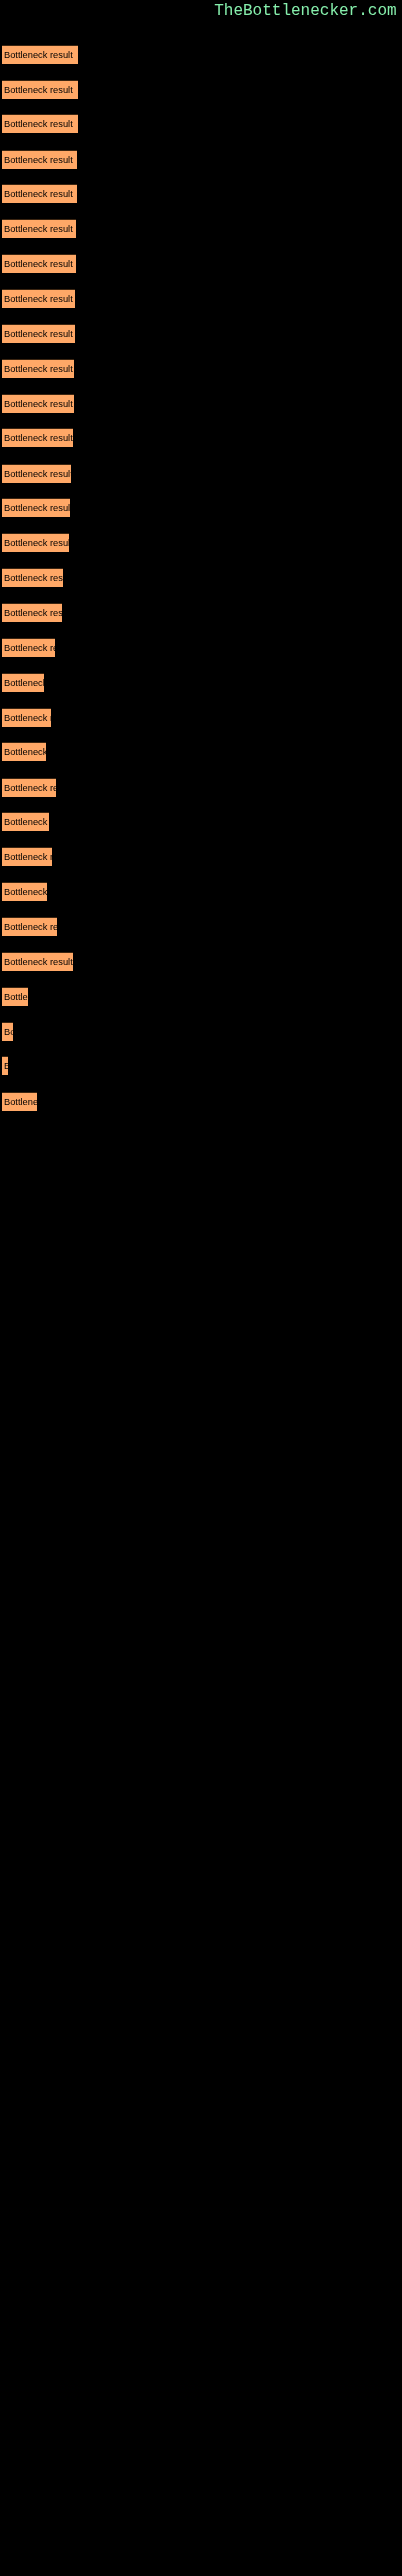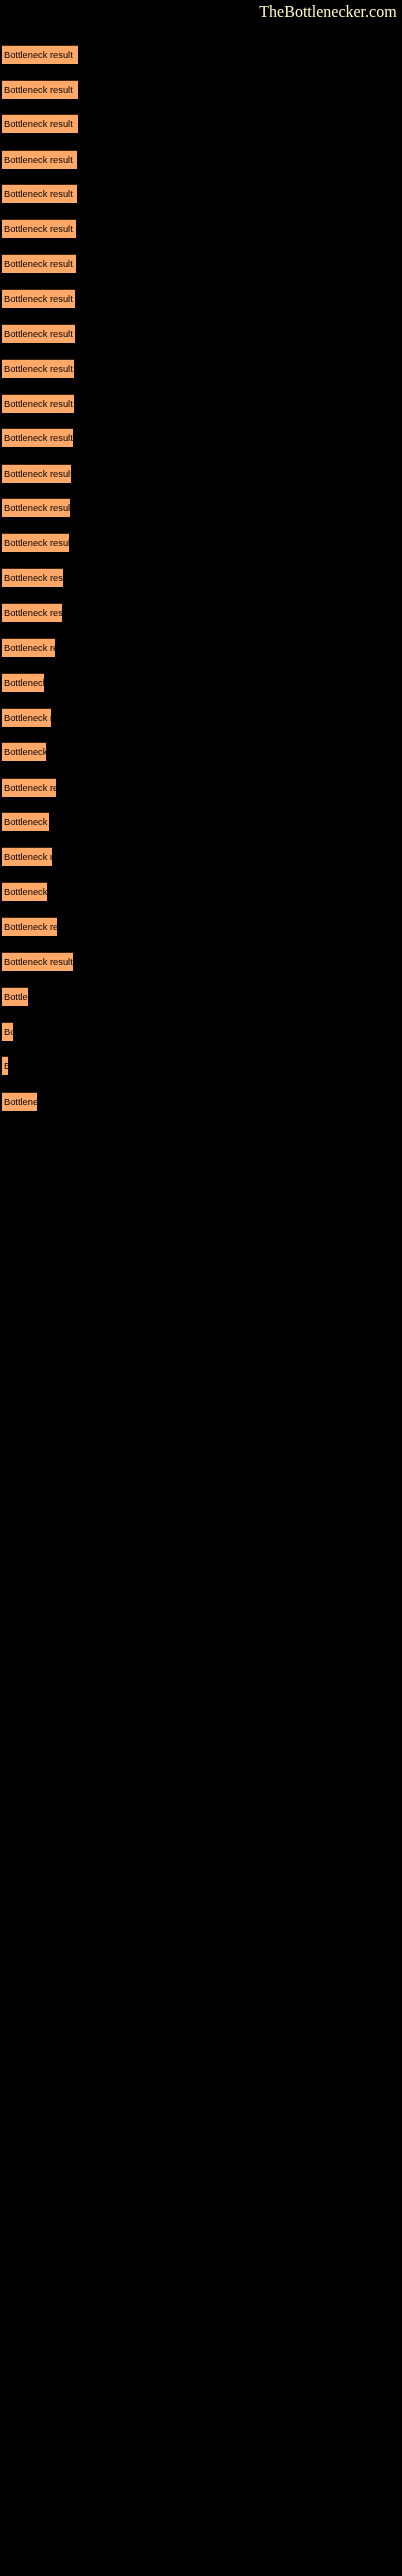--- a/index.html
+++ b/index.html
@@ -13,23 +13,23 @@
     width: 403px;
     height: 2576px;
     background: #000000;
     overflow: hidden;
     font-family: "Liberation Sans", sans-serif;
   }
   #site-title {
     position: absolute;
     top: 1.6px;
     right: 6.4px;
-    color: #fef9c3;
+    color: #86efac;
     font-size: 16px;
-    font-family: Liberation Serif, serif;
+    font-family: Liberation Mono, monospace;
     letter-spacing: 0px;
     white-space: nowrap;
     line-height: 19.3px;
   }
   #chart-area {
     position: absolute;
     left: 0;
     top: 0;
     width: 403px;
     height: 2576px;

